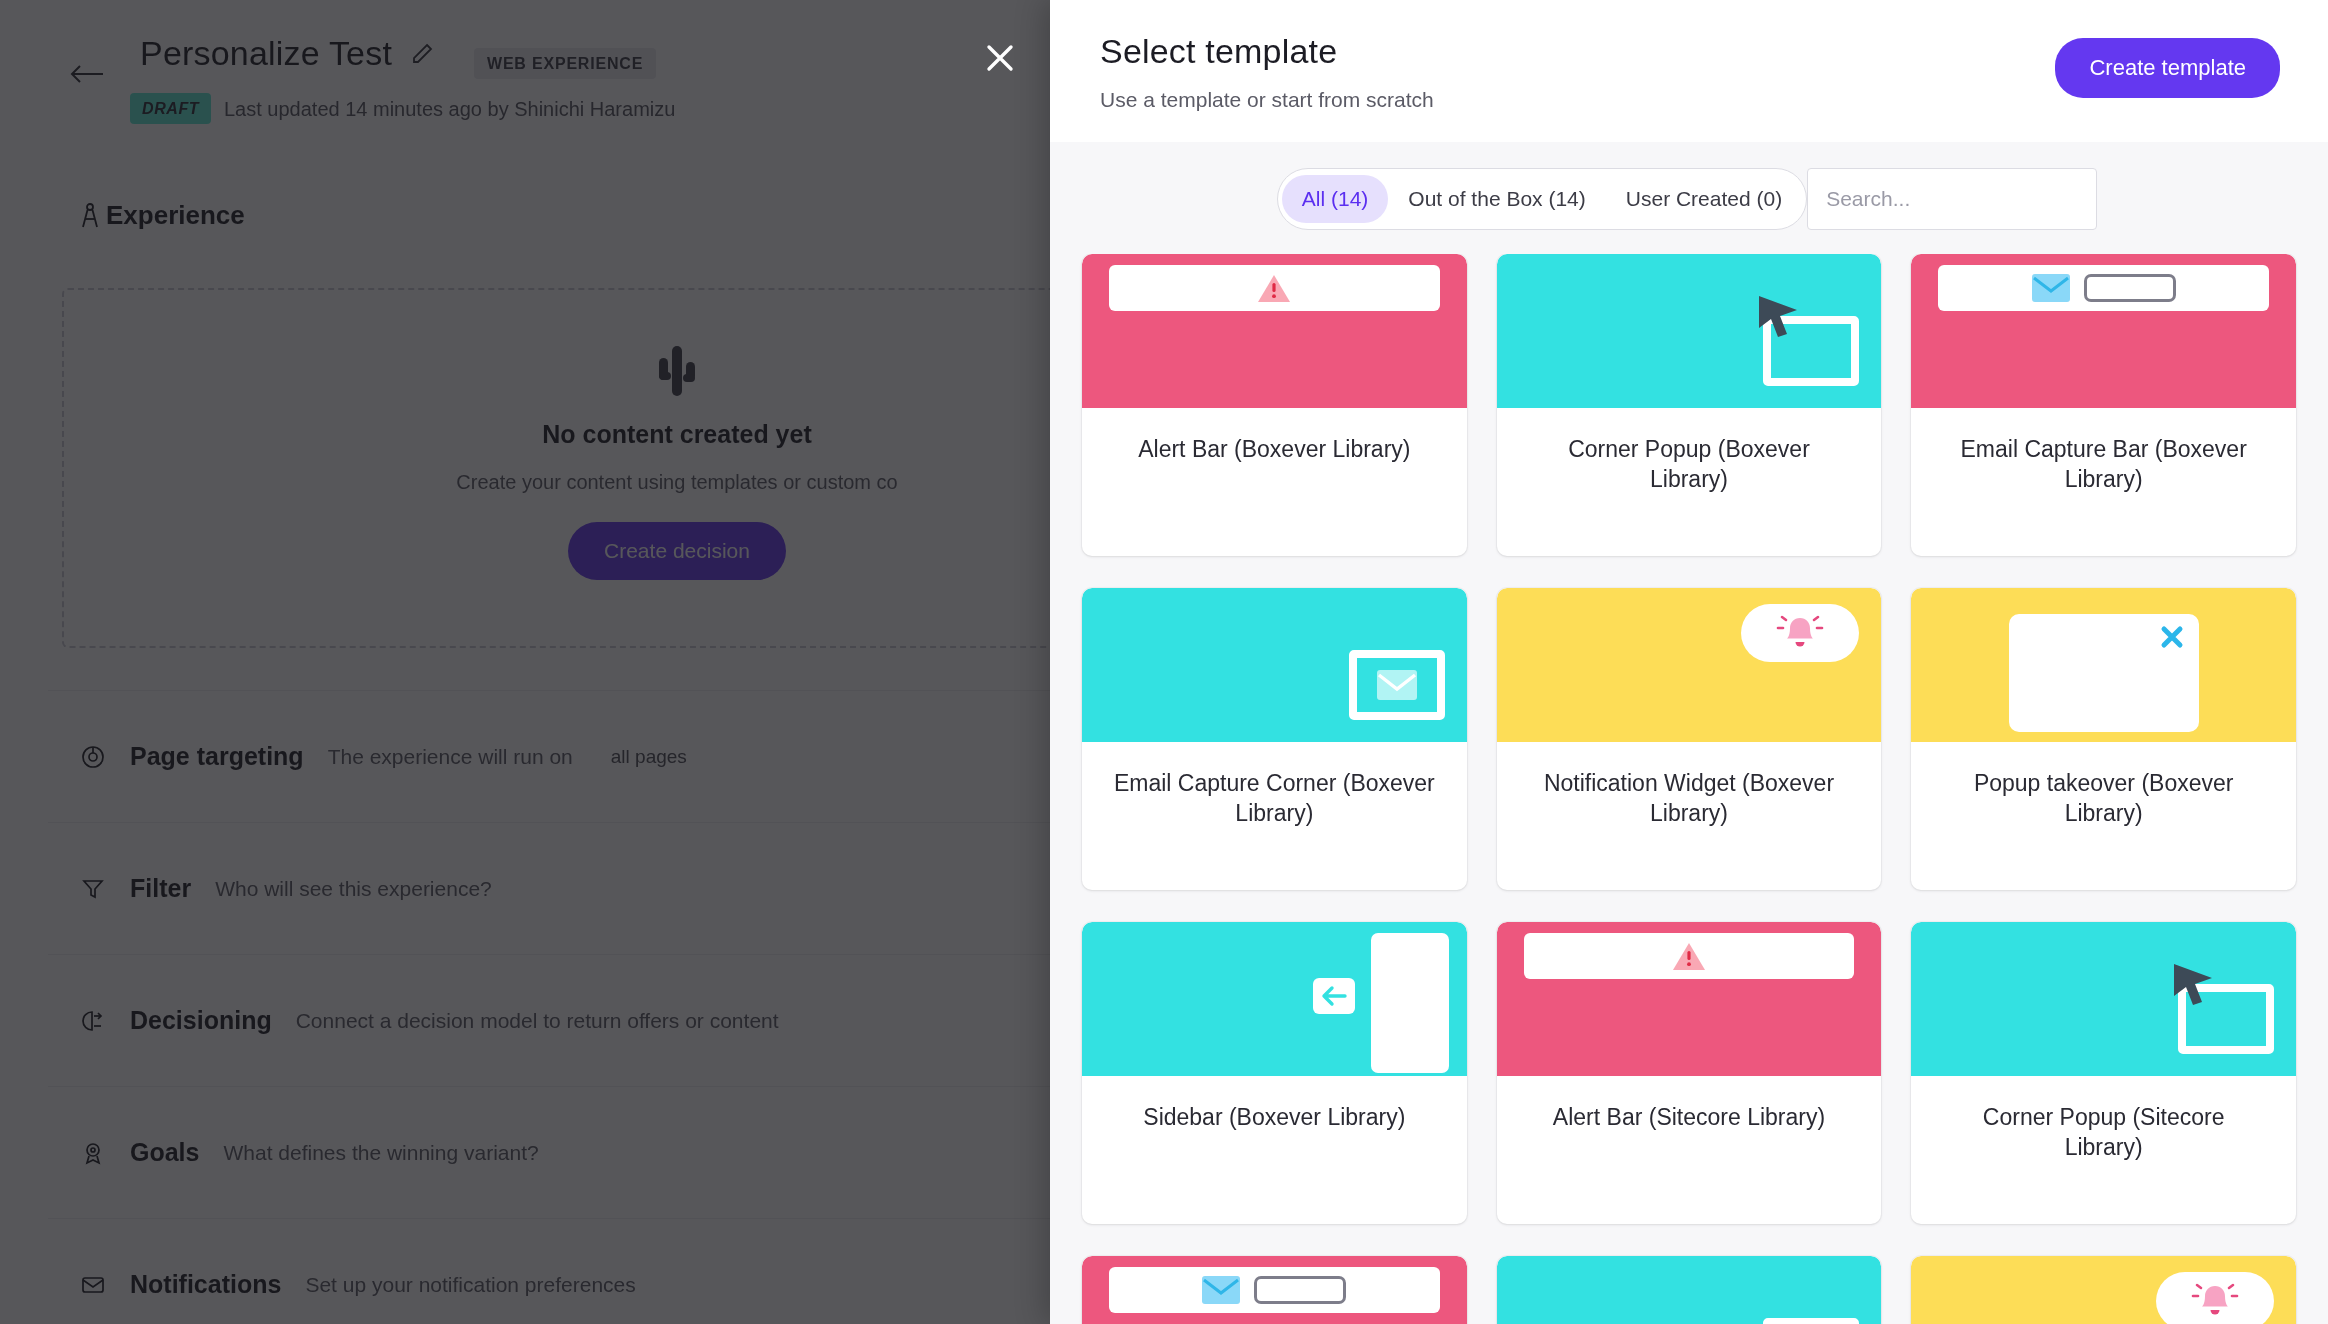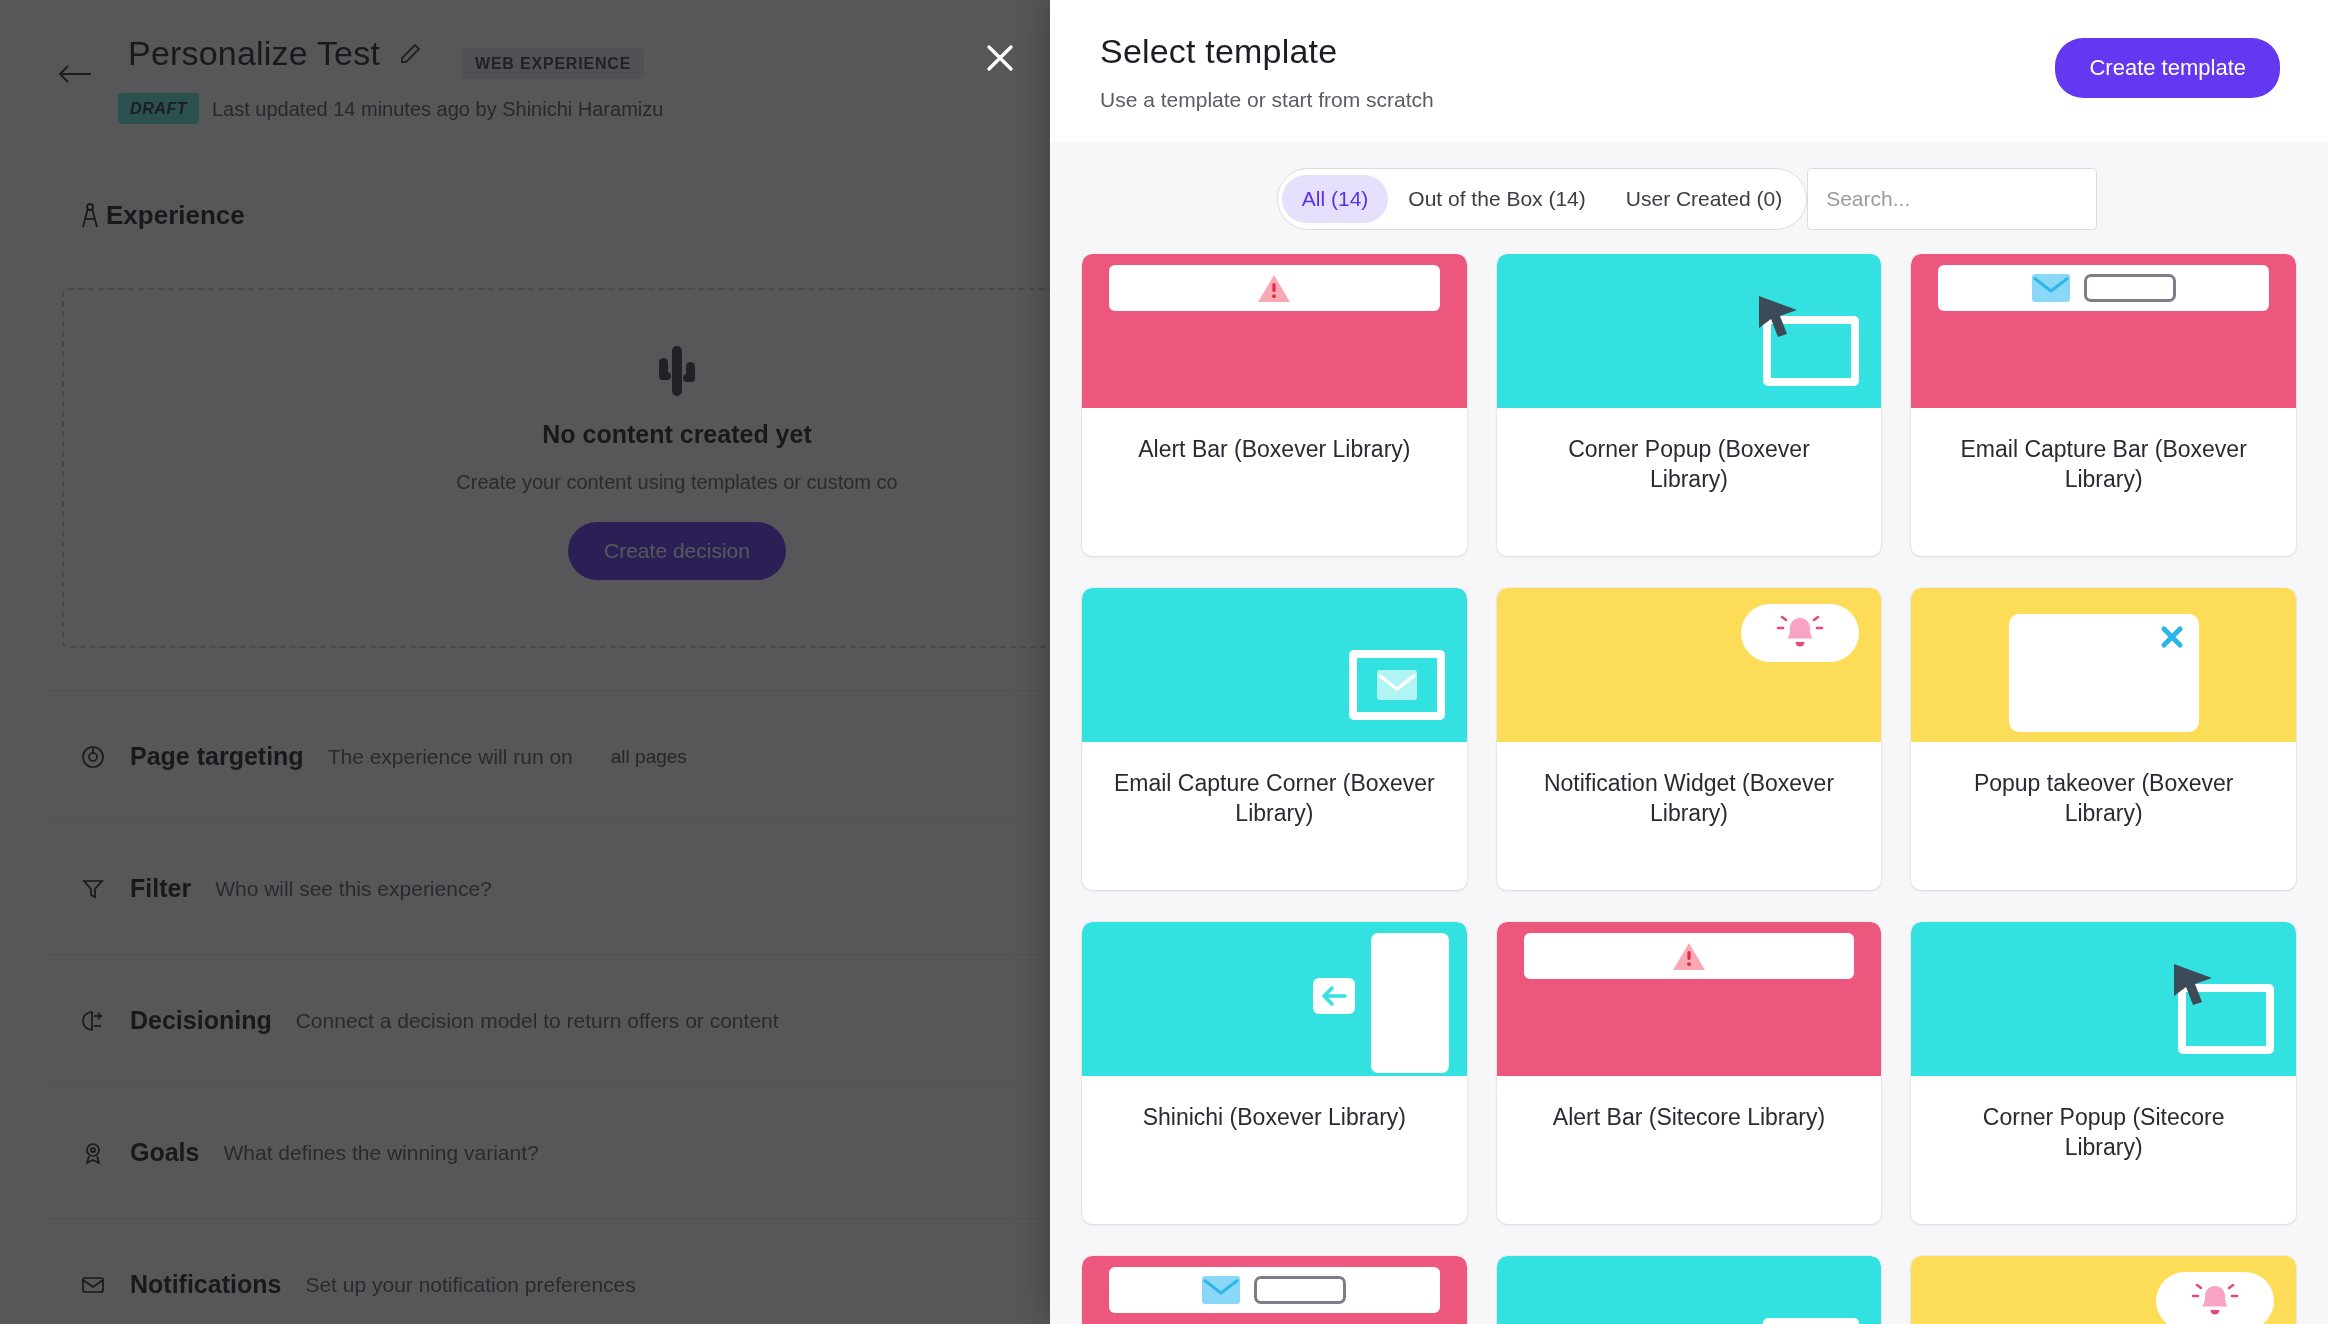--- a/index.html
+++ b/index.html
@@ -12,21 +12,21 @@
   #root { position: relative; width: 2328px; height: 1324px; }
 
   
   .app-behind {
     position: absolute; inset: 0;
     background: #fafafa;
     overflow: hidden;
   }
   .app-inner { position: absolute; top:0; left:0; width: 1050px; height: 1324px; background:#ffffff; }
 
-  .app-topbar { position: absolute; top: 0; left: 0; width: 1050px; height: 138px; background:#ffffff; }
+  .app-topbar { position: absolute; top: 0; left: 12px; width: 1050px; height: 138px; background:#ffffff; }
   .back-arrow {
     position: absolute; left: 58px; top: 62px;
     width: 34px; height: 24px;
     color: #2b2b33;
   }
   .app-title {
     position: absolute; left: 128px; top: 34px;
     font-size: 34px; font-weight: 400; color: #1d1d25; letter-spacing: .2px;
   }
   .edit-pencil { position: absolute; left: 398px; top: 42px; width: 24px; height: 24px; color:#33333b; }
@@ -427,21 +427,21 @@
             </div>
             <div class="card">
               <div class="thumb" style="background:#33e1e1">
                 <div class="t-side"></div>
                 <div class="t-sq-arrow">
                   <svg viewBox="0 0 28 24" width="28" height="24">
                     <path d="M25 12H4M12 4L4 12l8 8" fill="none" stroke="#33e1e1" stroke-width="3.4" stroke-linecap="round" stroke-linejoin="round"></path>
                   </svg>
                 </div>
               </div>
-              <div class="card-label">Shinichi (Boxever Library)</div>
+              <div class="card-label">Sidebar (Boxever Library)</div>
             </div>
             <div class="card">
               <div class="thumb" style="background:#ed577e">
                 <div class="t-bar">
                   <svg viewBox="0 0 34 30" width="34" height="30">
                     <path d="M17 2 33 29H1z" fill="#f9a8b4"></path>
                     <rect x="15.4" y="10" width="3.2" height="9" rx="1.6" fill="#e02a45"></rect>
                     <circle cx="17" cy="23.2" r="1.9" fill="#e02a45"></circle>
                   </svg>
                 </div>

